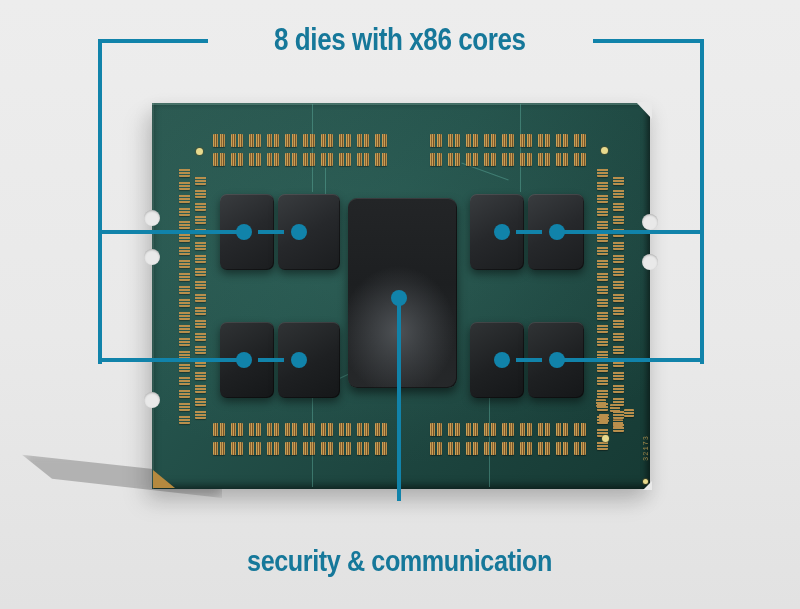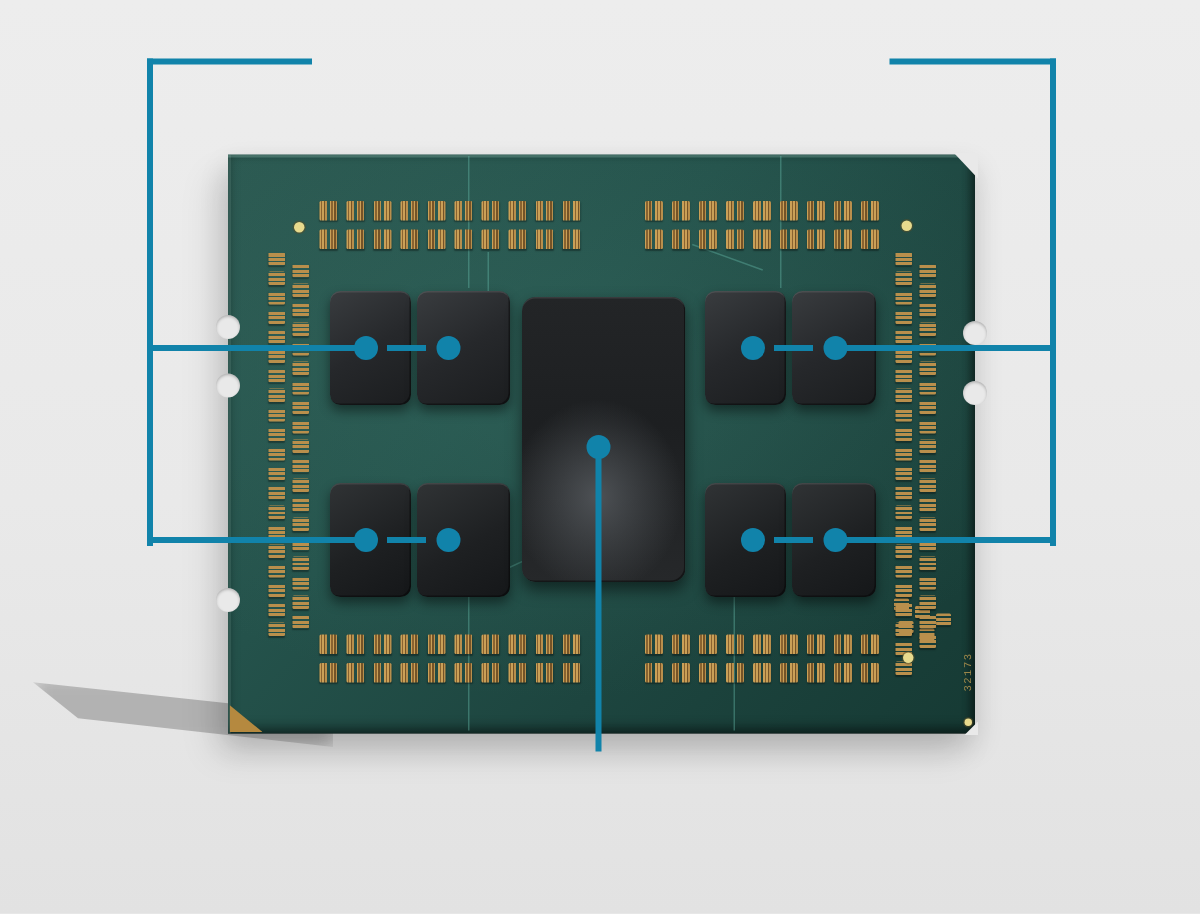--- a/index.html
+++ b/index.html
@@ -315,14 +315,20 @@
   <div class="dot" style="left:236px;top:224px"></div>
   <div class="dot" style="left:291px;top:224px"></div>
   <div class="dot" style="left:236px;top:352px"></div>
   <div class="dot" style="left:291px;top:352px"></div>
   <div class="dot" style="left:494px;top:224px"></div>
   <div class="dot" style="left:549px;top:224px"></div>
   <div class="dot" style="left:494px;top:352px"></div>
   <div class="dot" style="left:549px;top:352px"></div>
   <div class="dot" style="left:391px;top:290px"></div>
 
+  <div class="label top">
+    <span class="cond">8 dies with x86 cores</span>
+  </div>
+  <div class="label b2">
+    <span class="cond">security &amp; communication</span>
+  </div>
 
 </div>
 
 </body></html>

